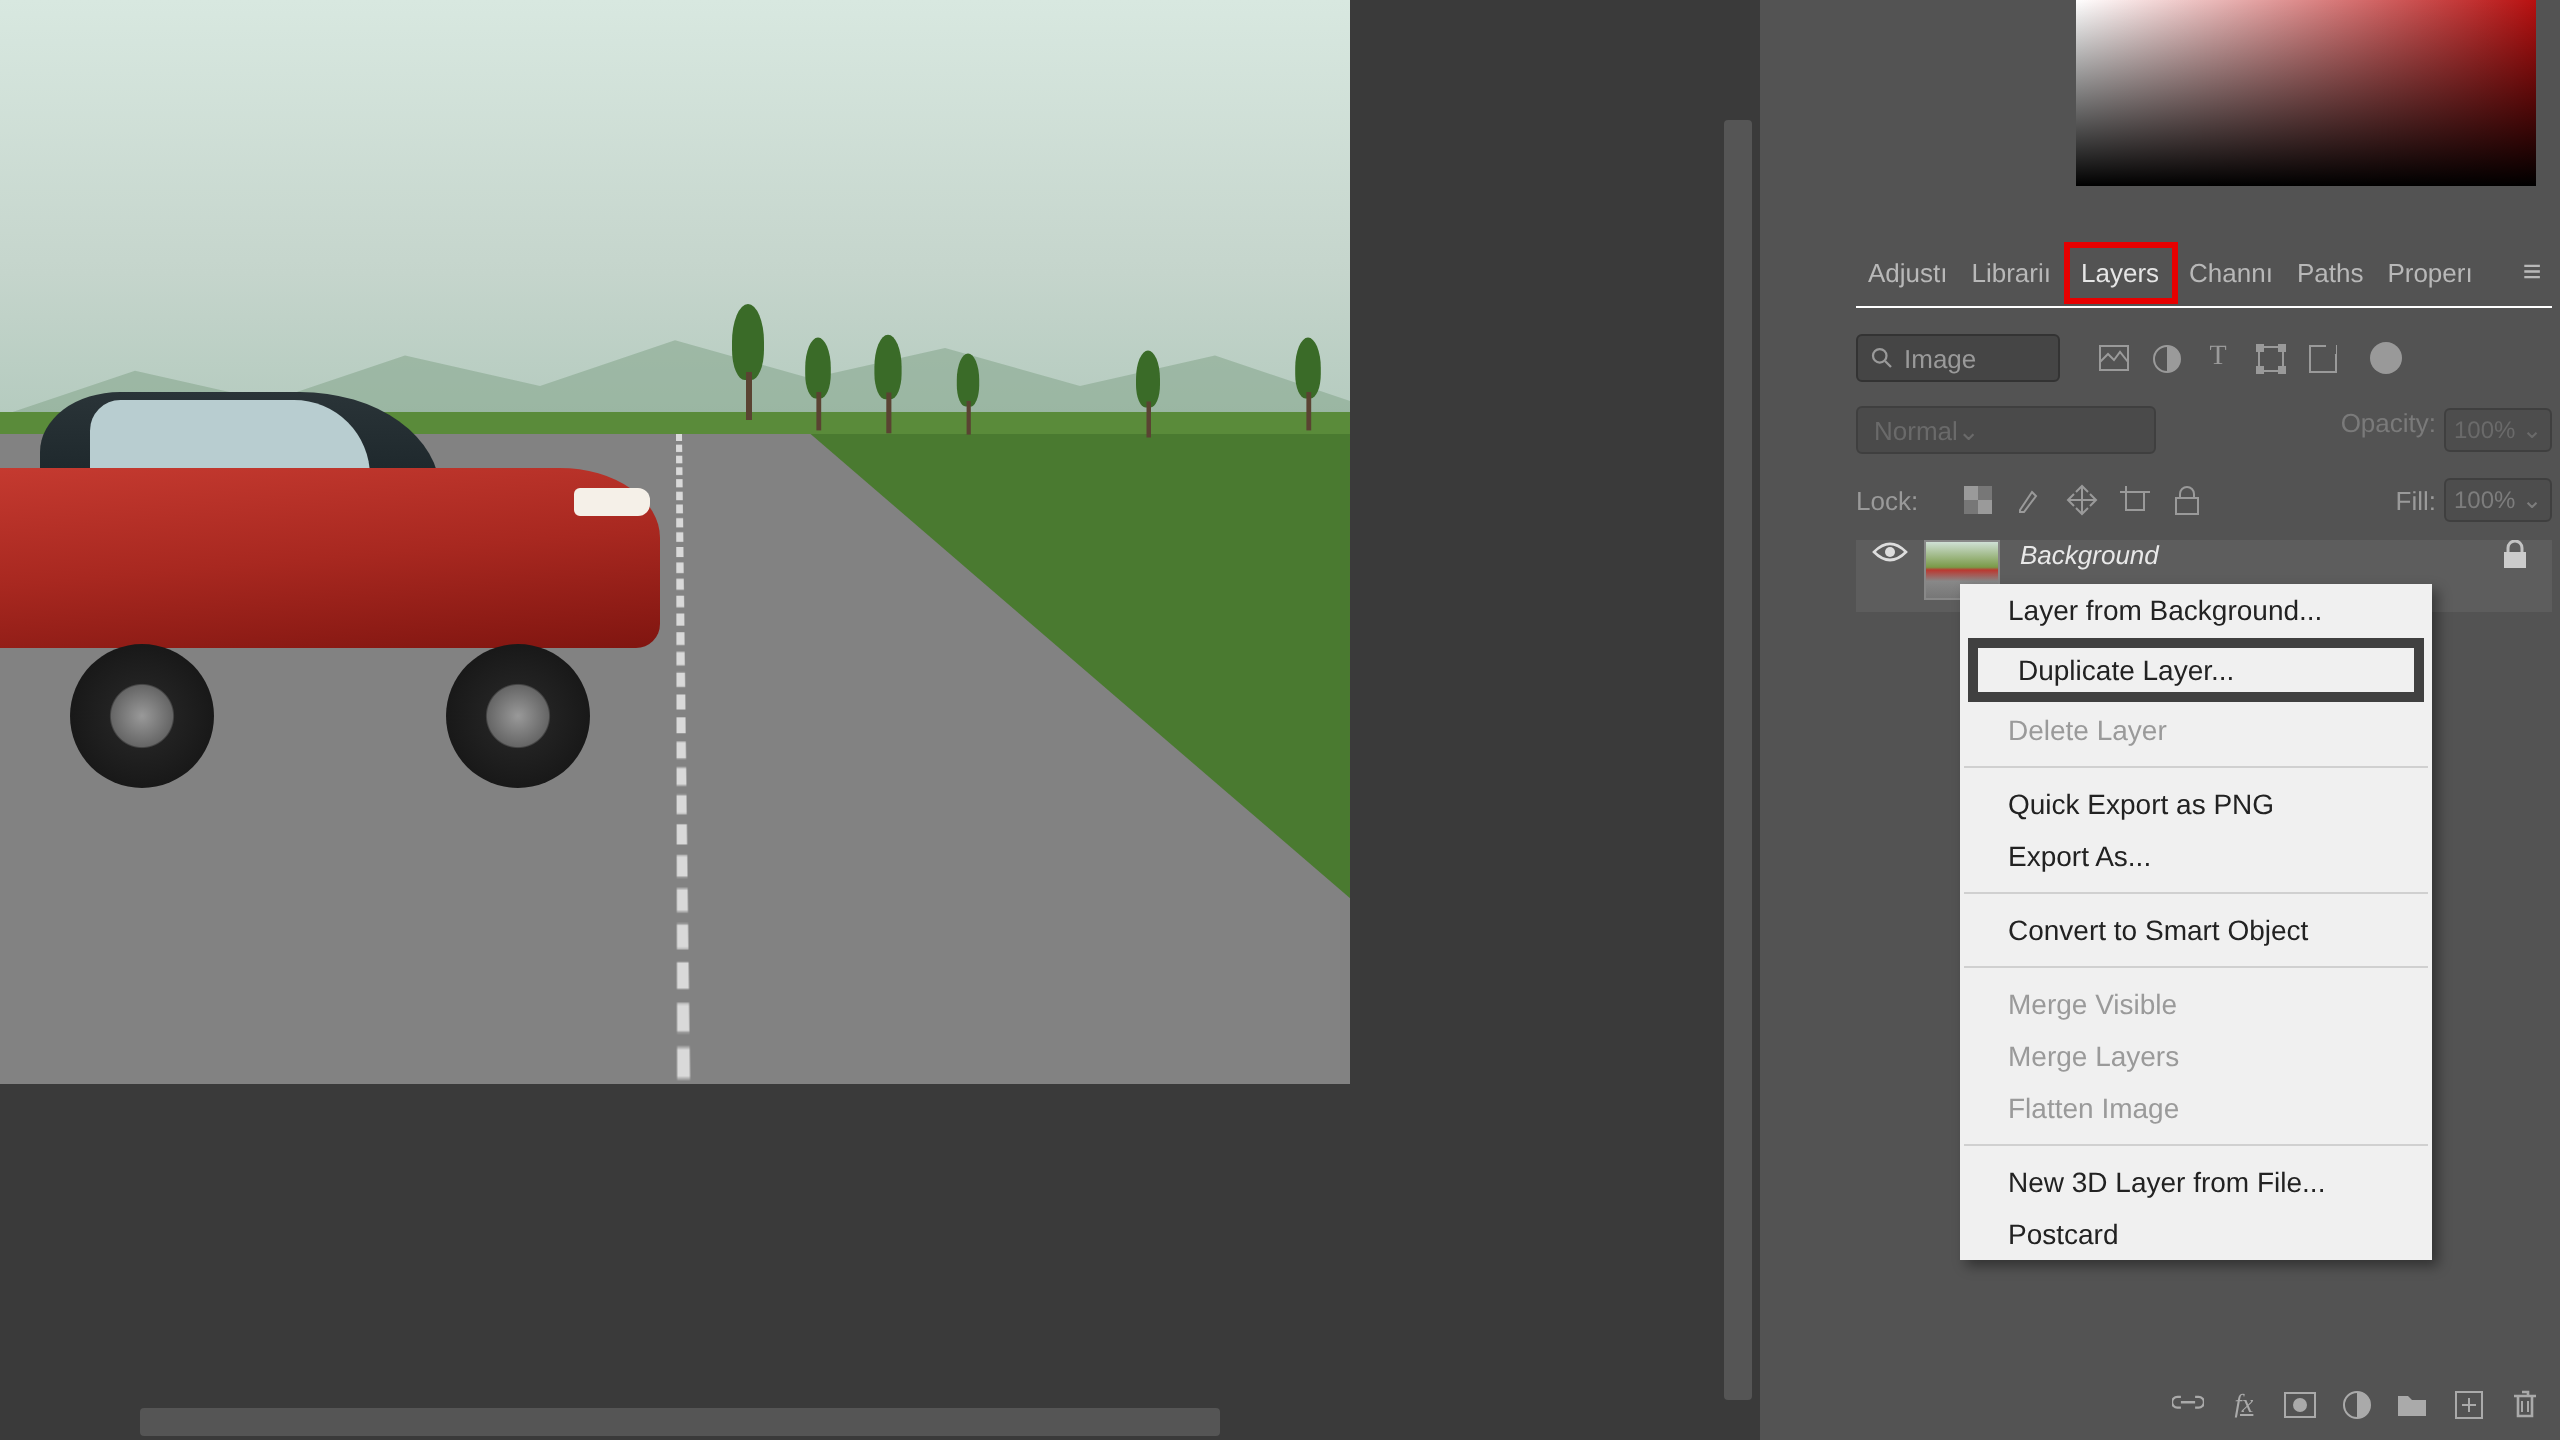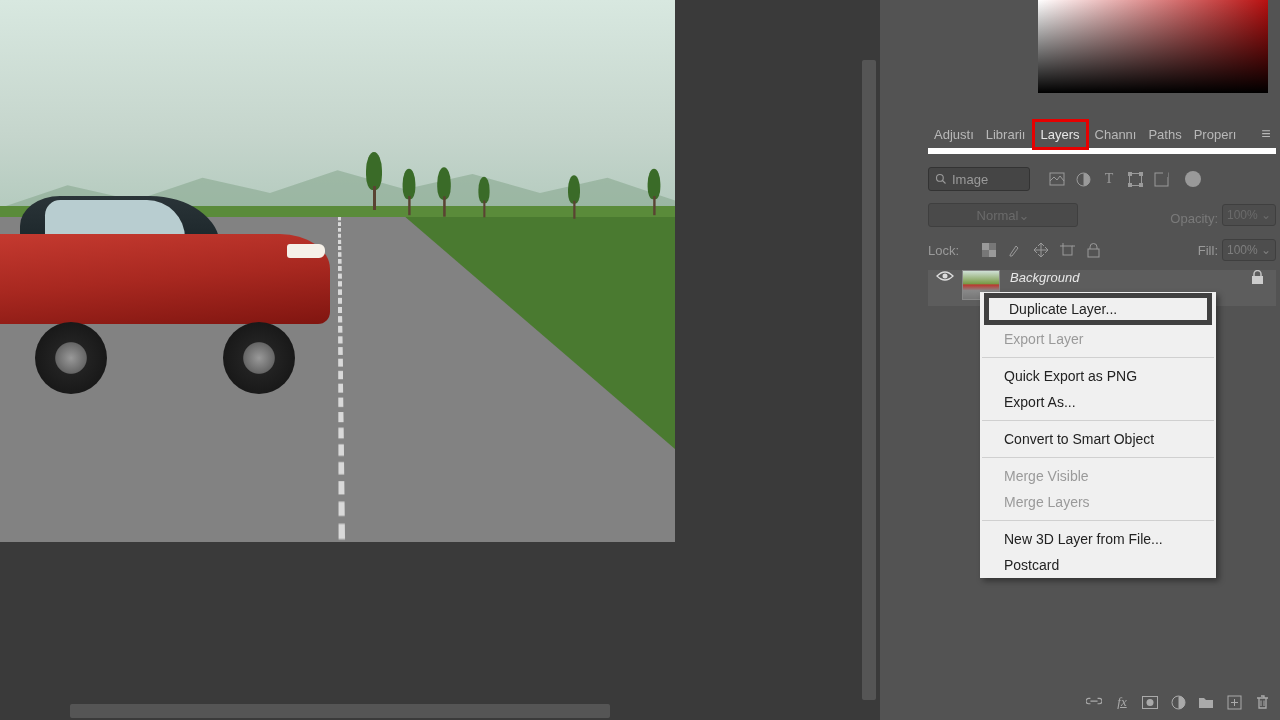--- a/index.html
+++ b/index.html
@@ -30,36 +30,36 @@
 .hscroll { position: absolute; left: 70px; bottom: 2px; width: 720px; height: 14px; background: #3a3a3a; }
 .hscroll-thumb { position: absolute; left: 0; width: 540px; height: 100%; background: #555; border-radius: 2px; }
 
 .strip { position: absolute; left: 880px; top: 0; width: 38px; height: 720px; background: #535353; }
 
 .right-panel { position: absolute; left: 918px; top: 0; right: 0; height: 720px; background: #535353; }
 
 .color-picker { position: absolute; top: 0; right: 10px; width: 290px; height: 97px; }
 .color-field { position: absolute; left: 58px; top: 0; width: 230px; height: 93px; background: linear-gradient(to bottom, rgba(0,0,0,0) 0%, #000 100%), linear-gradient(to right, #fff 0%, #b81010 100%); }
 
-.tab-bar { position: absolute; top: 120px; left: 10px; right: 4px; height: 34px; border-bottom: 6px solid #ffffff; display: flex; align-items: center; color: #b8b8b8; font-size: 13px; }
+.tab-bar { position: absolute; top: 120px; left: 10px; right: 4px; height: 34px; border-bottom: 1px solid #ffffff; display: flex; align-items: center; color: #b8b8b8; font-size: 13px; }
 .tab { padding: 8px 6px; cursor: pointer; white-space: nowrap; overflow: hidden; }
 .tab.active { background: #535353; color: #e6e6e6; font-weight: 500; }
 .tab-highlight { border: 3px solid #e60000; padding: 5px 6px; }
 .tab-menu { margin-left: auto; width: 20px; text-align: center; font-size: 16px; }
 
 .filter-row { position: absolute; top: 163px; left: 10px; right: 4px; height: 32px; display: flex; align-items: center; gap: 5px; color: #9a9a9a; font-size: 13px; }
 .kind-select { width: 102px; height: 24px; background: #454545; border: 1px solid #333; border-radius: 3px; display: flex; align-items: center; padding: 0 6px; gap: 5px; }
 .kind-select svg { width: 12px; height: 12px; }
 .filter-icons { display: flex; gap: 10px; align-items: center; margin-left: 14px; }
 .filter-icons span { width: 16px; height: 16px; display: inline-flex; align-items: center; justify-content: center; }
 .dot-indicator { width: 8px; height: 8px; border-radius: 50%; background: #999; margin-left: 6px; }
 
 .blend-row { position: absolute; top: 200px; left: 10px; right: 4px; height: 30px; display: flex; align-items: center; color: #7a7a7a; font-size: 13px; }
-.blend-select { width: 150px; height: 24px; background: #454545; border: 1px solid #333; border-radius: 3px; padding: 0 8px; display: flex; align-items: center; justify-content: center; opacity: 0.6; }
-.opacity-group { margin-left: auto; display: flex; align-items: flex-end; gap: 4px; }
+.blend-select { width: 150px; height: 24px; background: #454545; border: 1px solid #333; border-radius: 3px; padding: 0 8px; display: flex; align-items: center; justify-content: flex-start; opacity: 0.6; }
+.opacity-group { margin-left: auto; display: flex; align-items: flex-start; gap: 4px; }
 .value-box { width: 54px; height: 22px; background: #4a4a4a; border: 1px solid #333; border-radius: 3px; padding: 0 4px; display: flex; align-items: center; font-size: 12px; opacity: 0.6; }
 
 .lock-row { position: absolute; top: 236px; left: 10px; right: 4px; height: 28px; display: flex; align-items: center; gap: 16px; color: #9a9a9a; font-size: 13px; }
 .lock-icons { display: flex; gap: 10px; margin-left: 6px; align-items: center; }
 .lock-icons span { width: 16px; height: 16px; display: inline-flex; align-items: center; justify-content: center; }
 .fill-group { margin-left: auto; display: flex; align-items: center; gap: 4px; }
 
 .layer-list { position: absolute; top: 270px; left: 10px; right: 4px; }
 .layer-row { display: flex; height: 36px; background: #5d5d5d; color: #e8e8e8; font-size: 13px; }
 .eye-col { width: 34px; text-align: center; }
@@ -286,28 +286,30 @@
           <path d="M1 3 h11 M3 3 v10 h7 v-10 M5 1 h3 v2" fill="none" stroke="currentColor" stroke-width="1.3"></path>
           <line x1="5" y1="5.5" x2="5" y2="11" stroke="currentColor"></line>
           <line x1="8" y1="5.5" x2="8" y2="11" stroke="currentColor"></line>
         </svg>
       </span>
   </div>
 
 </div>
 
 <div class="context-menu">
+  <div class="cm-item">Layer from Background...</div>
   <div class="cm-highlight">
     <div class="cm-item" style="padding:2px 20px;">Duplicate Layer...</div>
   </div>
-  <div class="cm-item disabled">Export Layer</div>
+  <div class="cm-item disabled">Delete Layer</div>
   <div class="cm-sep"></div>
   <div class="cm-item">Quick Export as PNG</div>
   <div class="cm-item">Export As...</div>
   <div class="cm-sep"></div>
   <div class="cm-item">Convert to Smart Object</div>
   <div class="cm-sep"></div>
   <div class="cm-item disabled">Merge Visible</div>
   <div class="cm-item disabled">Merge Layers</div>
+  <div class="cm-item disabled">Flatten Image</div>
   <div class="cm-sep"></div>
   <div class="cm-item">New 3D Layer from File...</div>
   <div class="cm-item">Postcard</div>
 </div>
 
 </body></html>

